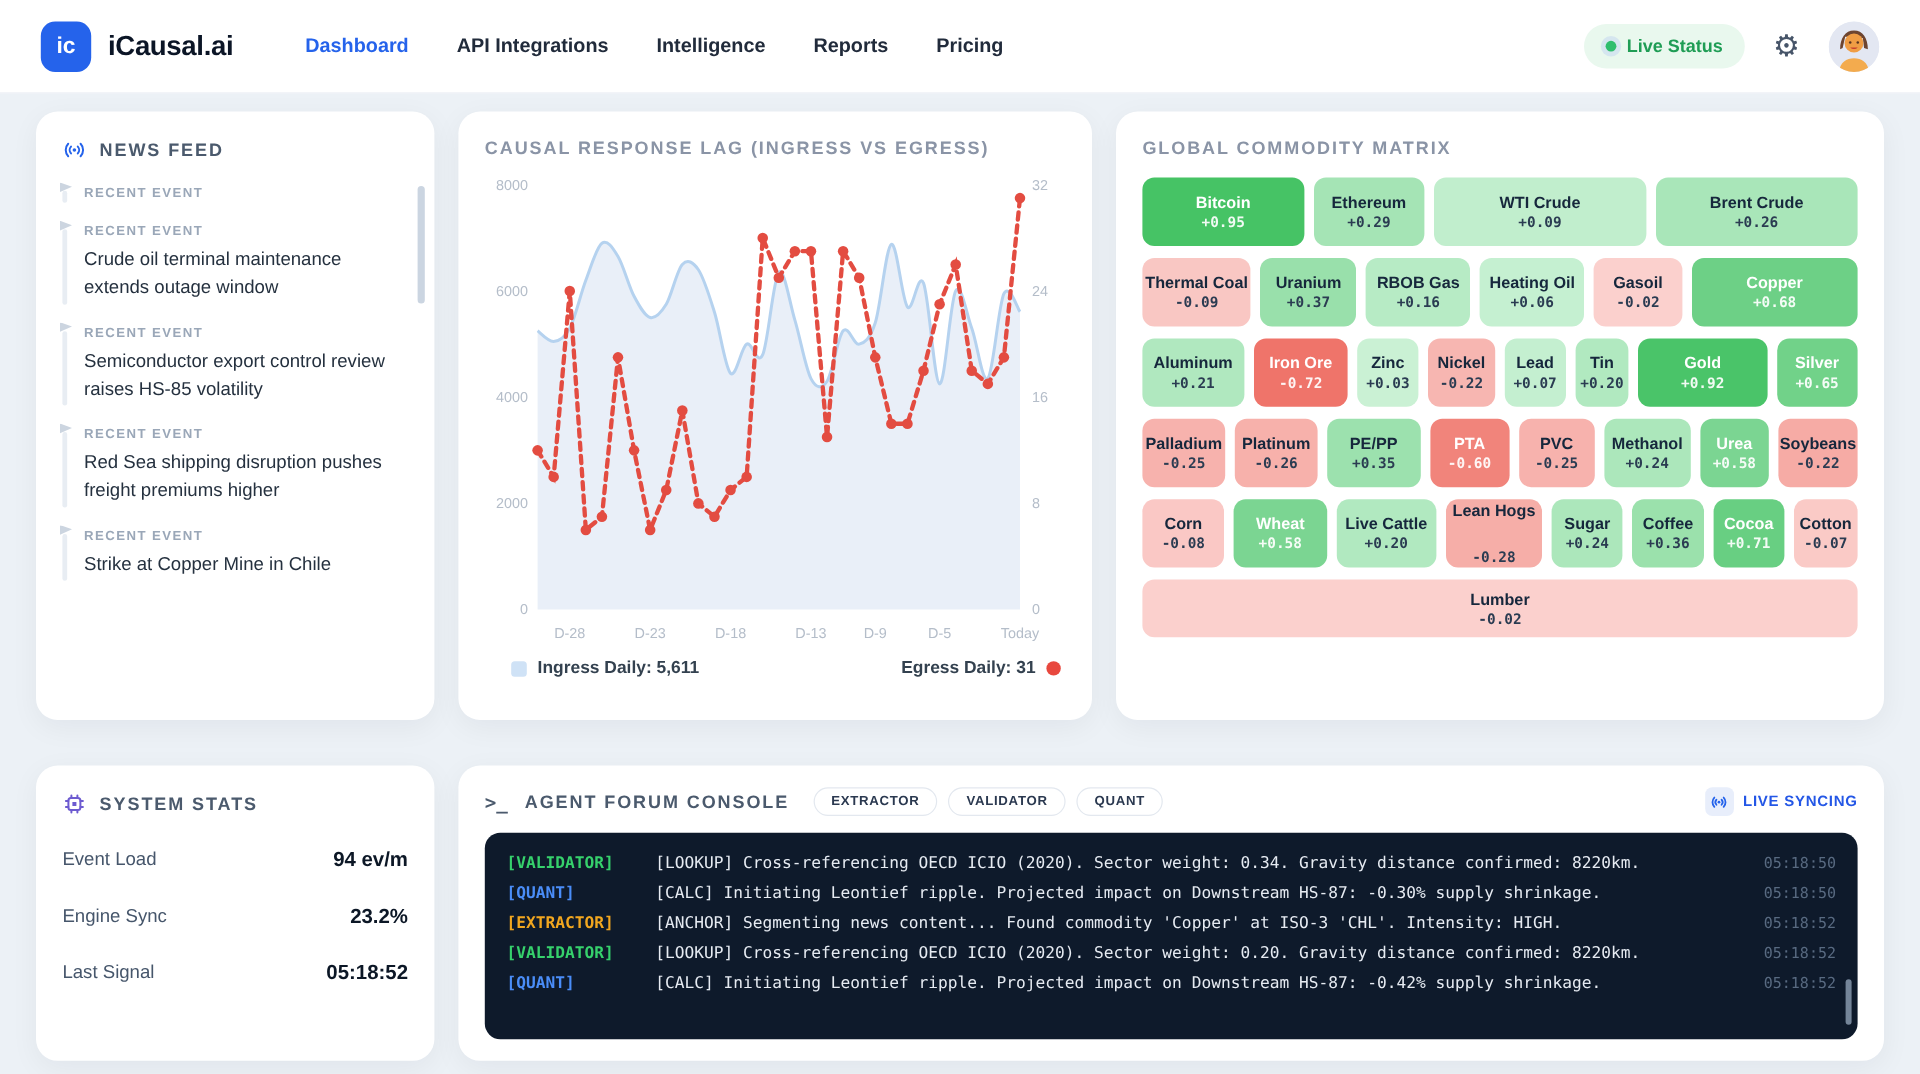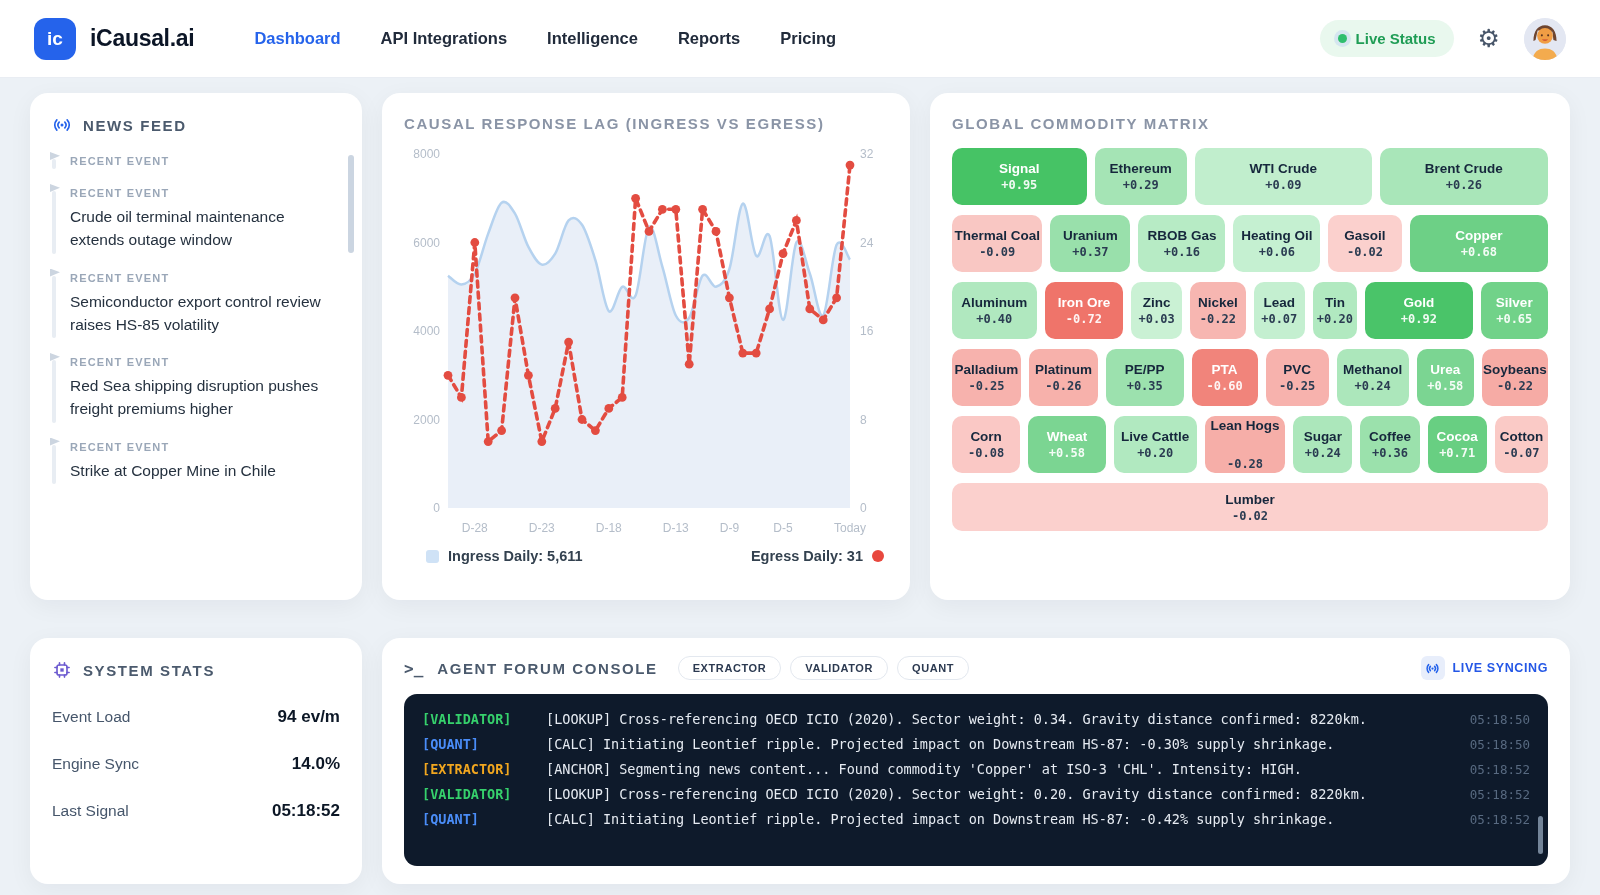--- a/index.html
+++ b/index.html
@@ -217,21 +217,21 @@
     </div>
   </div>
 
   <div class="card">
     <div class="card-head">
       <span class="card-title" style="color:#8a94a6;">GLOBAL COMMODITY MATRIX</span>
     </div>
     <div class="m-rows" id="matrix-rows">
         <div class="m-row">
           <div class="tile" style="flex: 1.5 1 0%; background: rgb(70, 195, 101);">
-            <div class="tile-name" style="color: rgb(255, 255, 255);">Signal</div>
+            <div class="tile-name" style="color: rgb(255, 255, 255);">Bitcoin</div>
             <div class="tile-val" style="color: rgba(255, 255, 255, 0.92);">+0.95</div>
           </div>
           <div class="tile" style="flex: 1 1 0%; background: rgb(165, 228, 181);">
             <div class="tile-name" style="color: rgb(22, 39, 60);">Ethereum</div>
             <div class="tile-val" style="color: rgb(43, 60, 82);">+0.29</div>
           </div>
           <div class="tile" style="flex: 2 1 0%; background: rgb(193, 238, 205);">
             <div class="tile-name" style="color: rgb(22, 39, 60);">WTI Crude</div>
             <div class="tile-val" style="color: rgb(43, 60, 82);">+0.09</div>
           </div>
@@ -262,21 +262,21 @@
             <div class="tile-val" style="color: rgb(43, 60, 82);">-0.02</div>
           </div>
           <div class="tile" style="flex: 1.9 1 0%; background: rgb(109, 208, 134);">
             <div class="tile-name" style="color: rgb(255, 255, 255);">Copper</div>
             <div class="tile-val" style="color: rgba(255, 255, 255, 0.92);">+0.68</div>
           </div>
         </div>
         <div class="m-row">
           <div class="tile" style="flex: 1.35 1 0%; background: rgb(176, 232, 191);">
             <div class="tile-name" style="color: rgb(22, 39, 60);">Aluminum</div>
-            <div class="tile-val" style="color: rgb(43, 60, 82);">+0.40</div>
+            <div class="tile-val" style="color: rgb(43, 60, 82);">+0.21</div>
           </div>
           <div class="tile" style="flex: 1.25 1 0%; background: rgb(239, 116, 106);">
             <div class="tile-name" style="color: rgb(255, 255, 255);">Iron Ore</div>
             <div class="tile-val" style="color: rgba(255, 255, 255, 0.92);">-0.72</div>
           </div>
           <div class="tile" style="flex: 0.75 1 0%; background: rgb(202, 241, 212);">
             <div class="tile-name" style="color: rgb(22, 39, 60);">Zinc</div>
             <div class="tile-val" style="color: rgb(43, 60, 82);">+0.03</div>
           </div>
           <div class="tile" style="flex: 0.85 1 0%; background: rgb(247, 182, 177);">
@@ -386,21 +386,21 @@
       </svg>
       <span class="card-title">SYSTEM STATS</span>
     </div>
     <div id="stats-list" style="margin-top:12px;">
         <div class="stat-row">
           <span class="stat-label">Event Load</span>
           <span class="stat-value">94 ev/m</span>
         </div>
         <div class="stat-row">
           <span class="stat-label">Engine Sync</span>
-          <span class="stat-value">14.0%</span>
+          <span class="stat-value">23.2%</span>
         </div>
         <div class="stat-row">
           <span class="stat-label">Last Signal</span>
           <span class="stat-value">05:18:52</span>
         </div>
       </div>
   </div>
 
   <div class="card console-card" style="grid-column:2 / 4;">
     <div class="console-head">

